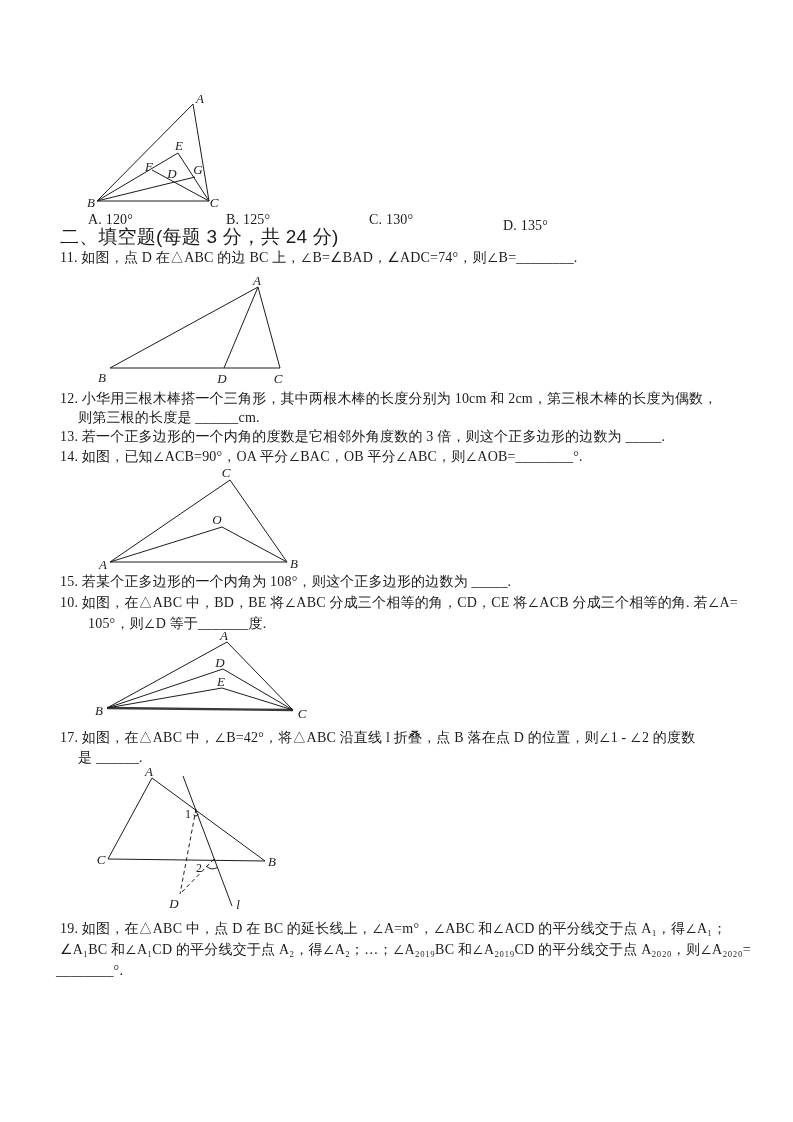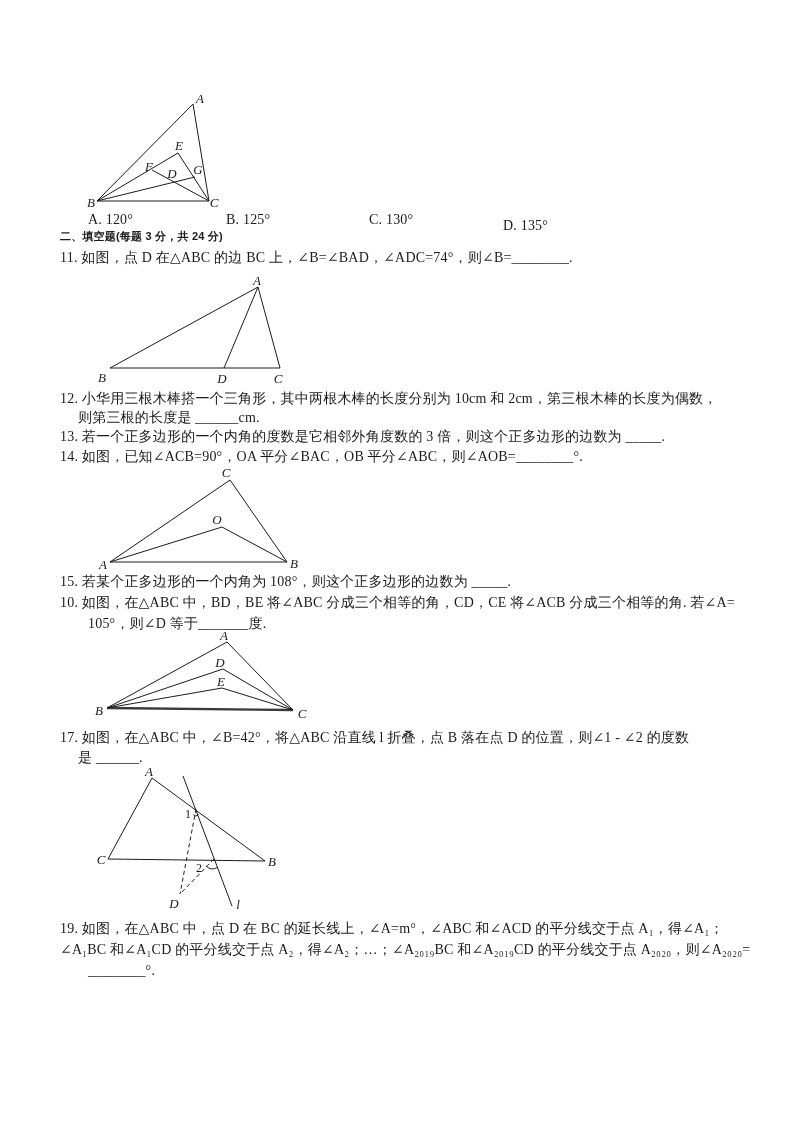--- a/index.html
+++ b/index.html
@@ -4,24 +4,24 @@
 <style>
   * { margin:0; padding:0; box-sizing:border-box; }
   html,body { background:#ffffff; }
   .page {
     position:relative; width:793px; height:1122px; background:#ffffff;
     font-family:"Liberation Serif","DejaVu Serif",serif;
     color:#1b1b1b; overflow:hidden; margin:0 auto;
   }
   .line {
     position:absolute; font-size:14px; line-height:17px;
-    white-space:nowrap; letter-spacing:0.2px;
+    white-space:nowrap; letter-spacing:0.2px;font-family:Liberation Serif, serif;
   }
   .hdr {
-    font-weight:700; font-size:11px;
+    font-weight:400; font-size:19px;
     font-family:"Liberation Sans","DejaVu Sans",sans-serif;
   }
   .fig { position:absolute; overflow:visible; }
   .fig line, .fig path { stroke:#1c1c1c; stroke-width:1; fill:none; }
   .fig line.thick { stroke:#3a3a3a; stroke-width:2.4; }
   .fig line.dash { stroke-dasharray:4 3; }
   .fig text {
     font-size:13px; font-style:italic; fill:#1b1b1b;
     font-family:"Liberation Serif","DejaVu Serif",serif; text-anchor:middle;
   }
@@ -120,15 +120,15 @@
     <text x="101" y="864">C</text>
     <text x="272" y="866">B</text>
     <text x="174" y="908">D</text>
     <text x="238" y="909">l</text>
     <text class="upright" x="188" y="818">1</text>
     <text class="upright" x="199" y="872">2</text>
   </svg>
 
   <div class="line" style="left:60px;top:920px">19. 如图，在△ABC 中，点 D 在 BC 的延长线上，∠A=m°，∠ABC 和∠ACD 的平分线交于点 A₁，得∠A₁；</div>
   <div class="line" style="left:60px;top:941px">∠A₁BC 和∠A₁CD 的平分线交于点 A₂，得∠A₂；…；∠A₂₀₁₉BC 和∠A₂₀₁₉CD 的平分线交于点 A₂₀₂₀，则∠A₂₀₂₀=</div>
-  <div class="line" style="left:88px;top:962px">________°.</div>
+  <div class="line" style="left:56px;top:962px">________°.</div>
 
 </div>
 
 </body></html>

